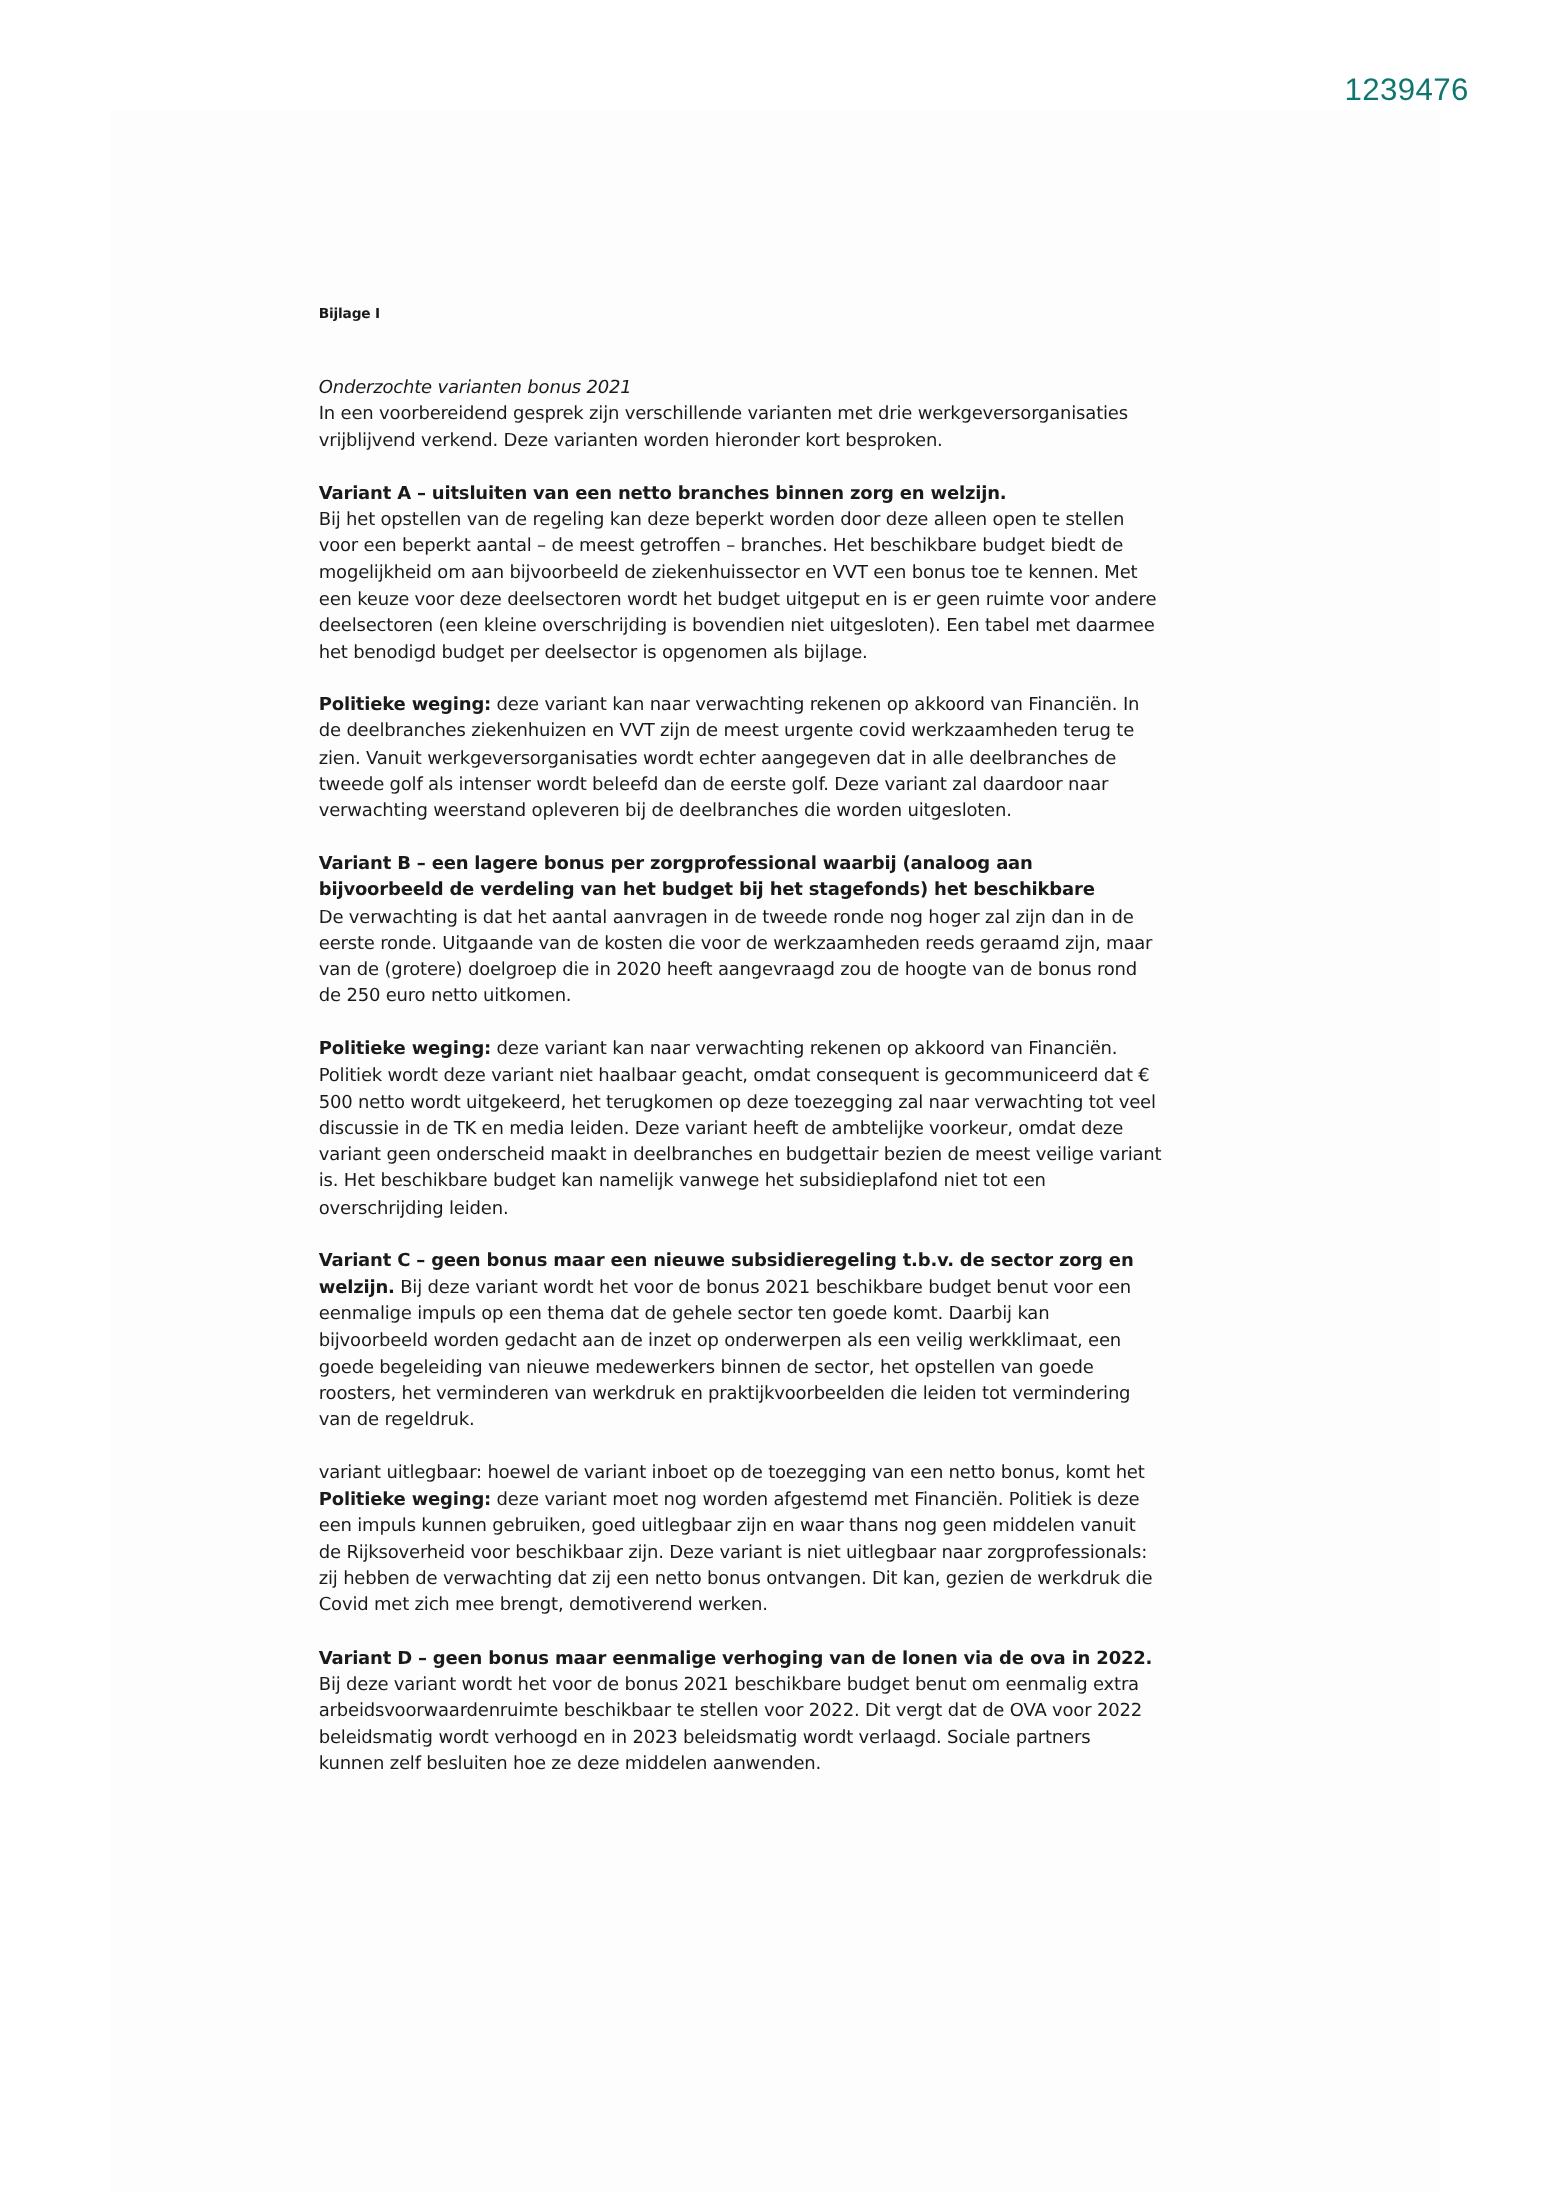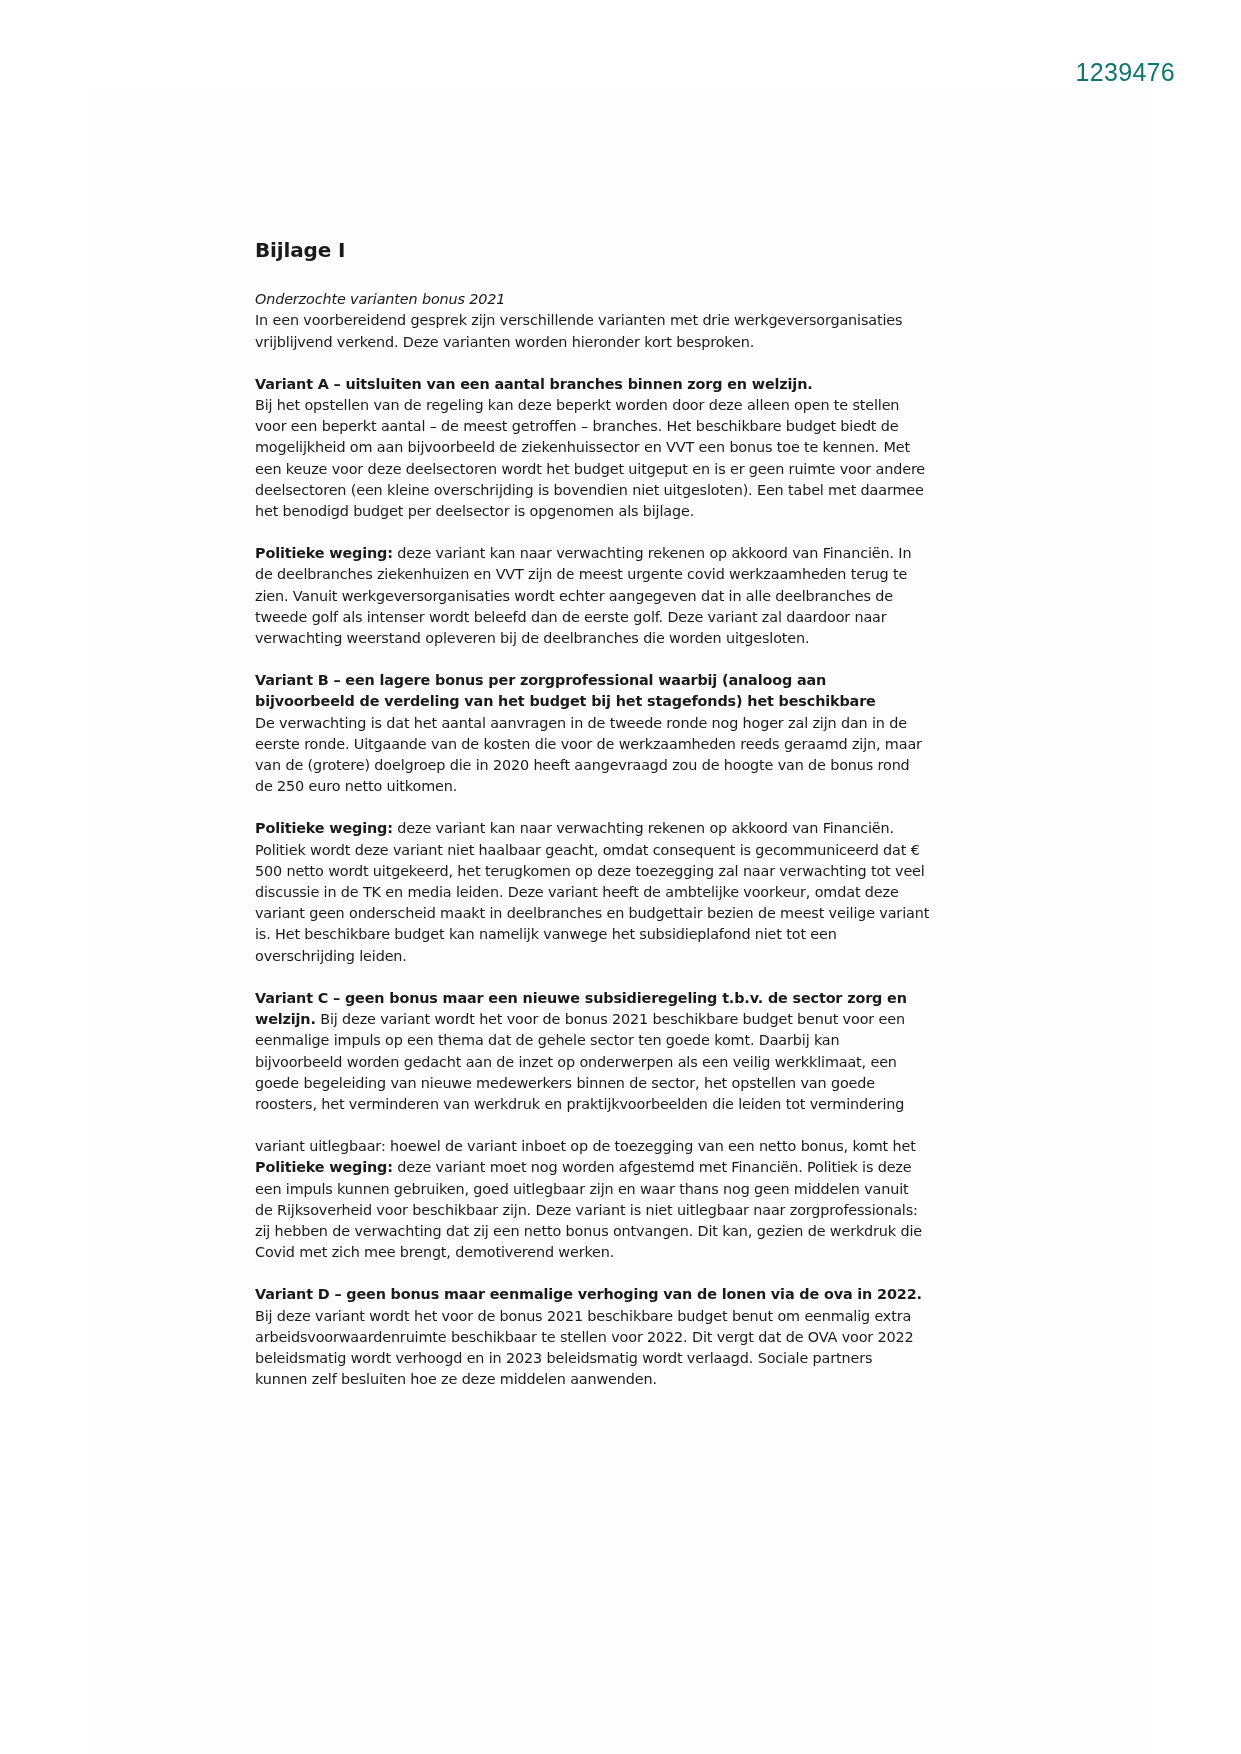--- a/index.html
+++ b/index.html
@@ -38,22 +38,22 @@
       top: 240px;
       width: 800px;
       font-size: 14.4px;
       line-height: 21.2px;
       letter-spacing: -0.15px;
     }
     .block { margin: 0; }
     .line { display: block; white-space: nowrap; }
     .title {
       font-weight: bold;
-      font-size: 20px;
-      margin-bottom: 28px;
+      font-size: 11px;
+      margin-bottom: 39px;
     }
     .subtitle { font-style: italic; }
     .gap { height: 21px; }
     .b { font-weight: bold; }
   </style>
 </head>
 <body>
 
 <div class="scan-page"></div>
 <div class="doc-id">1239476</div>
@@ -62,21 +62,21 @@
   <div class="title">Bijlage I</div>
 
   <div class="block">
     <span class="line subtitle">Onderzochte varianten bonus 2021</span>
     <span class="line">In een voorbereidend gesprek zijn verschillende varianten met drie werkgeversorganisaties</span>
     <span class="line">vrijblijvend verkend. Deze varianten worden hieronder kort besproken.</span>
   </div>
   <div class="gap"></div>
 
   <div class="block">
-    <span class="line b">Variant A – uitsluiten van een aantal branches binnen zorg en welzijn.</span>
+    <span class="line b">Variant A – uitsluiten van een netto branches binnen zorg en welzijn.</span>
     <span class="line">Bij het opstellen van de regeling kan deze beperkt worden door deze alleen open te stellen</span>
     <span class="line">voor een beperkt aantal – de meest getroffen – branches. Het beschikbare budget biedt de</span>
     <span class="line">mogelijkheid om aan bijvoorbeeld de ziekenhuissector en VVT een bonus toe te kennen. Met</span>
     <span class="line">een keuze voor deze deelsectoren wordt het budget uitgeput en is er geen ruimte voor andere</span>
     <span class="line">deelsectoren (een kleine overschrijding is bovendien niet uitgesloten). Een tabel met daarmee</span>
     <span class="line">het benodigd budget per deelsector is opgenomen als bijlage.</span>
   </div>
   <div class="gap"></div>
   <div class="block">
     <span class="line"><span class="b">Politieke weging:</span><span> deze variant kan naar verwachting rekenen op akkoord van Financiën. In</span></span>
@@ -107,20 +107,21 @@
   </div>
   <div class="gap"></div>
 
   <div class="block">
     <span class="line b">Variant C – geen bonus maar een nieuwe subsidieregeling t.b.v. de sector zorg en</span>
     <span class="line"><span class="b">welzijn.</span><span> Bij deze variant wordt het voor de bonus 2021 beschikbare budget benut voor een</span></span>
     <span class="line">eenmalige impuls op een thema dat de gehele sector ten goede komt. Daarbij kan</span>
     <span class="line">bijvoorbeeld worden gedacht aan de inzet op onderwerpen als een veilig werkklimaat, een</span>
     <span class="line">goede begeleiding van nieuwe medewerkers binnen de sector, het opstellen van goede</span>
     <span class="line">roosters, het verminderen van werkdruk en praktijkvoorbeelden die leiden tot vermindering</span>
+    <span class="line">van de regeldruk.</span>
   </div>
   <div class="gap"></div>
   <div class="block">
     <span class="line">variant uitlegbaar: hoewel de variant inboet op de toezegging van een netto bonus, komt het</span>
     <span class="line"><span class="b">Politieke weging:</span><span> deze variant moet nog worden afgestemd met Financiën. Politiek is deze</span></span>
     <span class="line">een impuls kunnen gebruiken, goed uitlegbaar zijn en waar thans nog geen middelen vanuit</span>
     <span class="line">de Rijksoverheid voor beschikbaar zijn. Deze variant is niet uitlegbaar naar zorgprofessionals:</span>
     <span class="line">zij hebben de verwachting dat zij een netto bonus ontvangen. Dit kan, gezien de werkdruk die</span>
     <span class="line">Covid met zich mee brengt, demotiverend werken.</span>
   </div>

